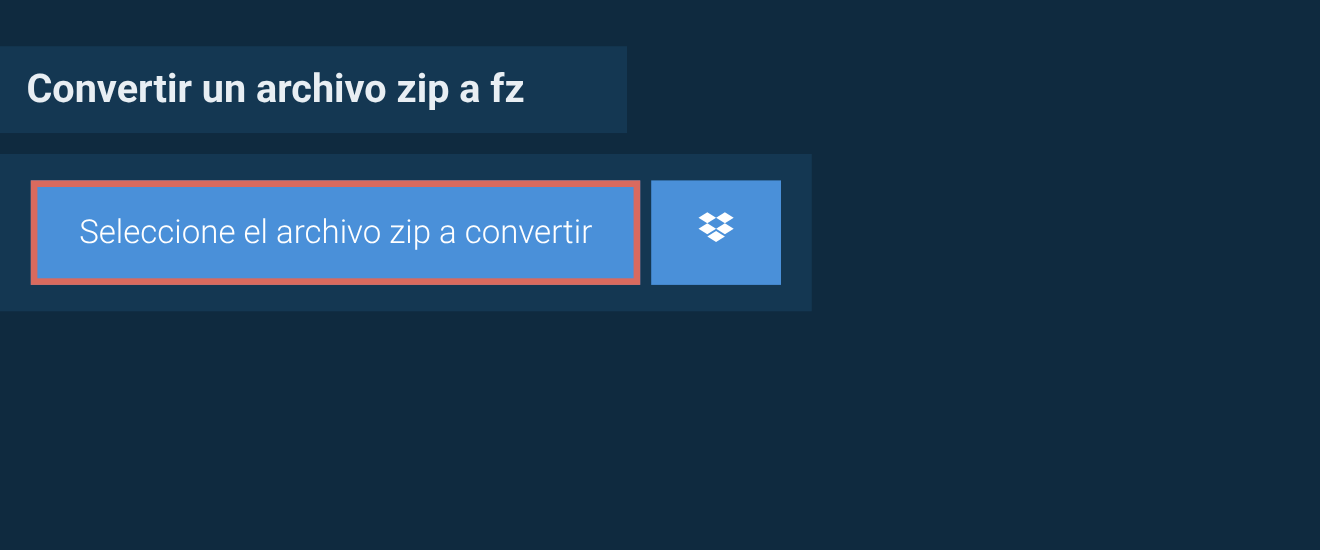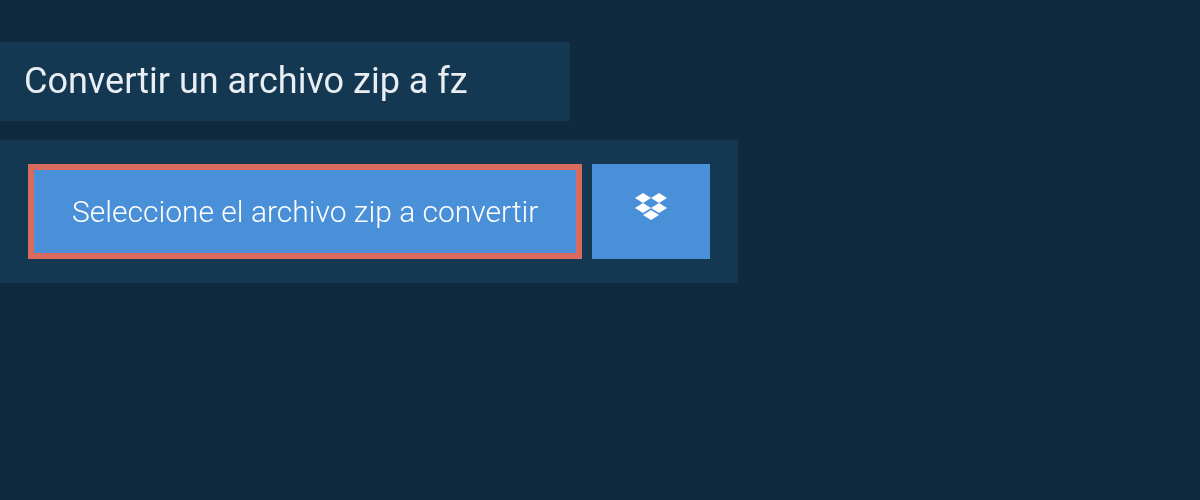--- a/index.html
+++ b/index.html
@@ -18,21 +18,21 @@
       position: absolute;
       top: 42px;
       left: 0;
       background: #143752;
       padding: 18px 32px 18px 24px;
       width: 570px;
     }
     .title-text {
       color: #e8eef3;
       font-size: 36px;
-      font-weight: 400;
+      font-weight: 700;
       line-height: 1.2;
     }
     .upload-panel {
       position: absolute;
       top: 140px;
       left: 0;
       background: #143752;
       padding: 24px 28px;
       display: flex;
       align-items: stretch;

